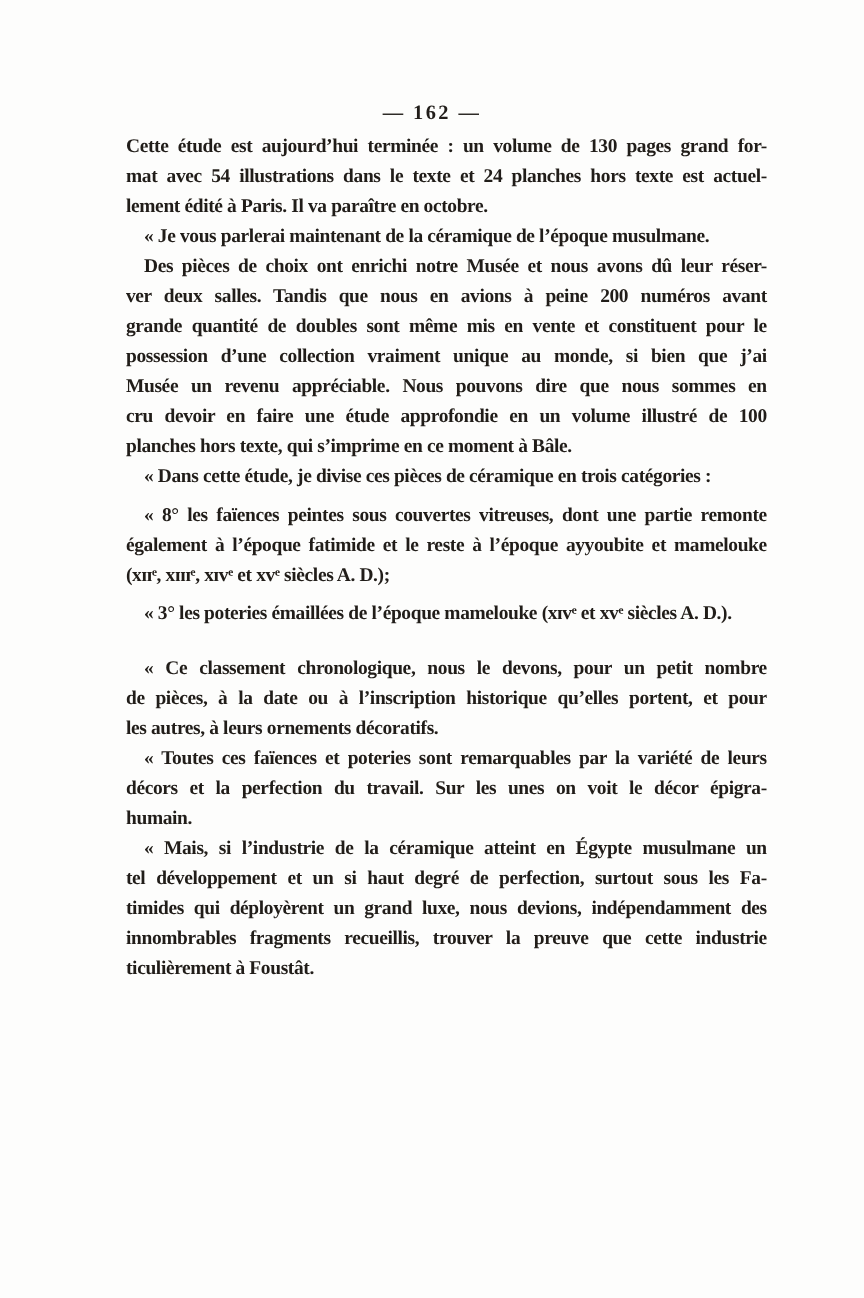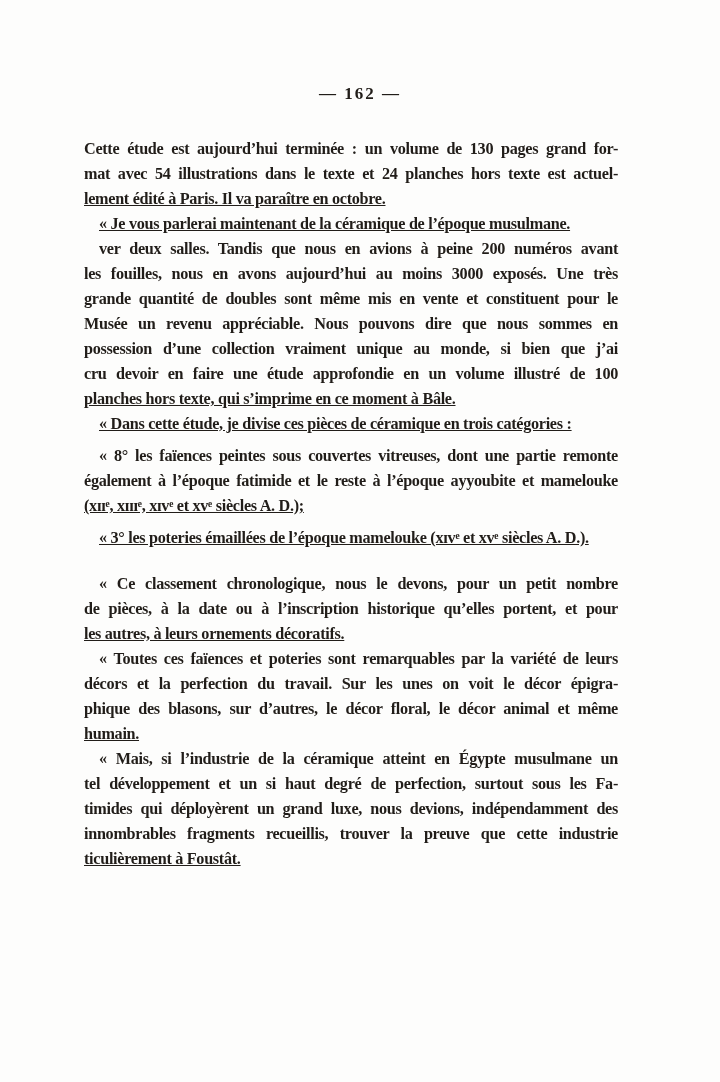--- a/index.html
+++ b/index.html
@@ -17,34 +17,33 @@
     position: absolute;
     top: 84px;
     left: 0;
     width: 720px;
     text-align: center;
     font-size: 17px;
     letter-spacing: 2px;
   }
   .textblock {
     position: absolute;
-    left: 84px;
+    left: 105px;
     top: 110px;
     width: 534px;
     font-size: 16.2px;
     line-height: 25px;
     letter-spacing: -0.3px;
-    margin-top: 27px;
   }
   .para { margin: 0; padding: 0; }
   .para .ln {
     text-align: justify;
     text-align-last: justify;
   }
-  .para .ln:last-child { text-align-last: left; text-decoration: underline; }
+  .para .ln:last-child { text-align-last: left; }
   .para .ln:first-child { text-indent: 15px; }
   .para.noindent .ln:first-child { text-indent: 0; }
   .gap-xs { margin-top: 5px; }
   .gap-sm { margin-top: 7px; }
   .gap-lg { margin-top: 21px; }
 </style>
 </head>
 <body>
 
 <div class="page">
@@ -57,25 +56,25 @@
       <div class="ln">Cette étude est aujourd’hui terminée : un volume de 130 pages grand for-</div>
       <div class="ln">mat avec 54 illustrations dans le texte et 24 planches hors texte est actuel-</div>
       <div class="ln">lement édité à Paris. Il va paraître en octobre.</div>
     </div>
 
     <div class="para">
       <div class="ln">« Je vous parlerai maintenant de la céramique de l’époque musulmane.</div>
     </div>
 
     <div class="para">
+      <div class="ln">Des pièces de choix ont enrichi notre Musée et nous avons dû leur réser-</div>
       <div class="ln">ver deux salles. Tandis que nous en avions à peine 200 numéros avant</div>
-      <div class="ln">les fouilles, nous en avons aujourd’hui au moins 3000 exposés. Une très</div>
       <div class="ln">grande quantité de doubles sont même mis en vente et constituent pour le</div>
+      <div class="ln">possession d’une collection vraiment unique au monde, si bien que j’ai</div>
       <div class="ln">Musée un revenu appréciable. Nous pouvons dire que nous sommes en</div>
-      <div class="ln">possession d’une collection vraiment unique au monde, si bien que j’ai</div>
       <div class="ln">cru devoir en faire une étude approfondie en un volume illustré de 100</div>
       <div class="ln">planches hors texte, qui s’imprime en ce moment à Bâle.</div>
     </div>
 
     <div class="para">
       <div class="ln">« Dans cette étude, je divise ces pièces de céramique en trois catégories :</div>
     </div>
 
     <div class="para gap-xs">
     </div>
@@ -92,21 +91,20 @@
 
     <div class="para gap-lg">
       <div class="ln">« Ce classement chronologique, nous le devons, pour un petit nombre</div>
       <div class="ln">de pièces, à la date ou à l’inscription historique qu’elles portent, et pour</div>
       <div class="ln">les autres, à leurs ornements décoratifs.</div>
     </div>
 
     <div class="para">
       <div class="ln">« Toutes ces faïences et poteries sont remarquables par la variété de leurs</div>
       <div class="ln">décors et la perfection du travail. Sur les unes on voit le décor épigra-</div>
-      <div class="ln">phique des blasons, sur d’autres, le décor floral, le décor animal et même</div>
       <div class="ln">humain.</div>
     </div>
 
     <div class="para">
       <div class="ln">« Mais, si l’industrie de la céramique atteint en Égypte musulmane un</div>
       <div class="ln">tel développement et un si haut degré de perfection, surtout sous les Fa-</div>
       <div class="ln">timides qui déployèrent un grand luxe, nous devions, indépendamment des</div>
       <div class="ln">innombrables fragments recueillis, trouver la preuve que cette industrie</div>
       <div class="ln">ticulièrement à Foustât.</div>
     </div>

